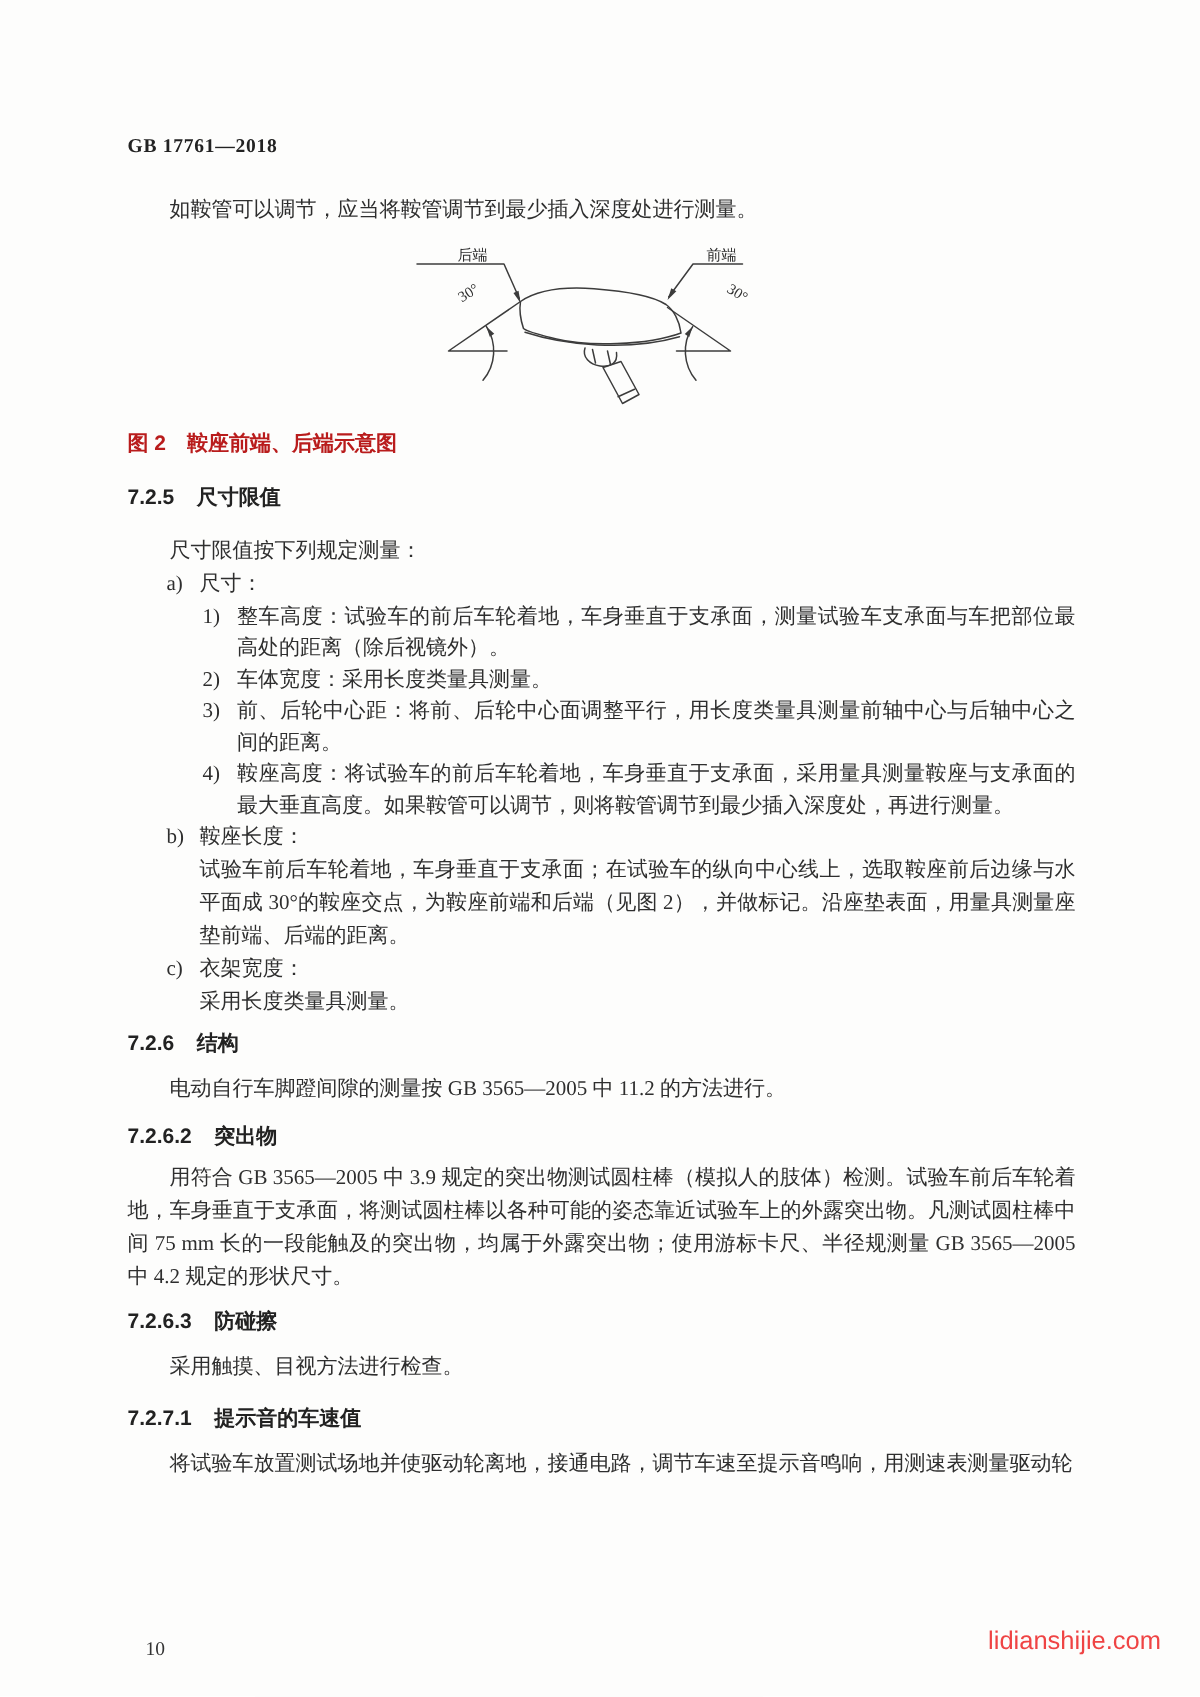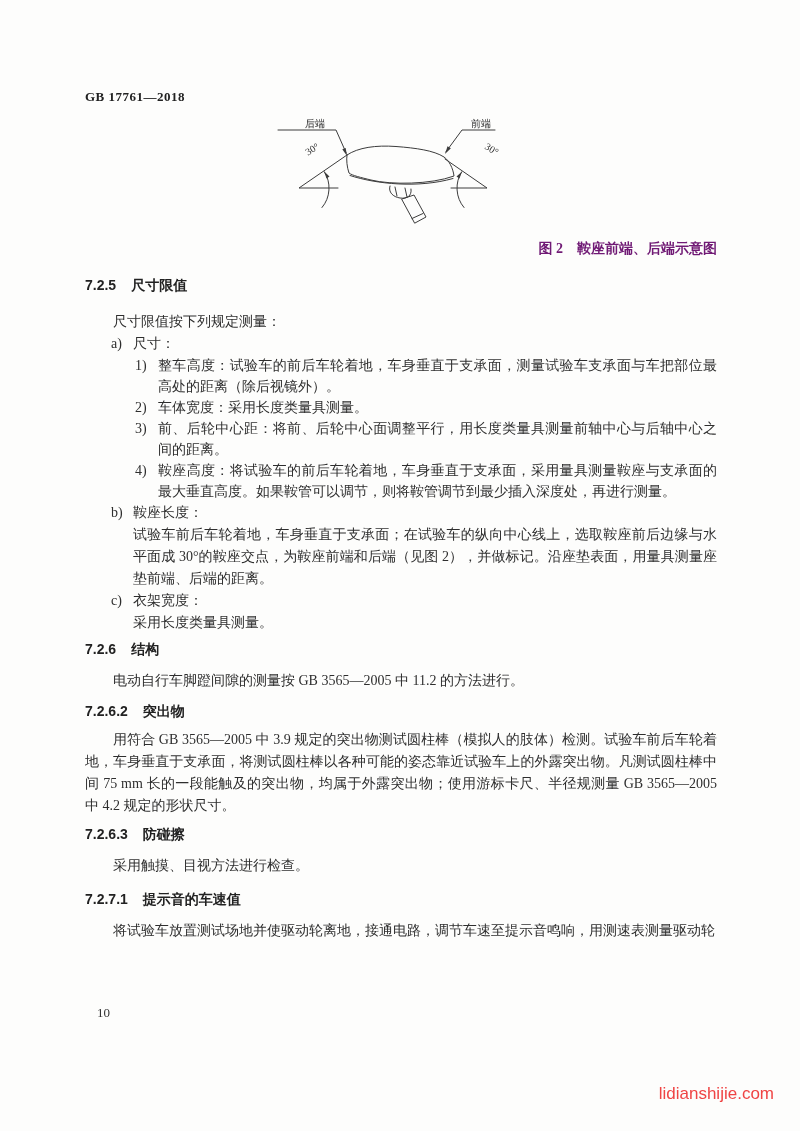--- a/index.html
+++ b/index.html
@@ -14,52 +14,53 @@
   }
   .content{position:absolute;left:85px;top:88px;width:632px;}
   .doc-code{
     font-weight:bold;font-size:13px;line-height:18px;letter-spacing:.5px;
     font-family:"Liberation Serif","DejaVu Serif",serif;color:#222;
   }
   .p-body{margin:0;line-height:22px;text-align:justify;}
   .indent{text-indent:28px;}
   .figure-wrap{margin-top:10px;text-align:center;line-height:0;}
   .fig-caption{
-    margin-top:6px;text-align:right;font-weight:bold;font-size:14px;line-height:18px;
-    font-family:Liberation Serif, serif;color:#701a75;
+    margin-top:6px;text-align:left;font-weight:bold;font-size:14px;line-height:18px;
+    font-family:Liberation Sans, sans-serif;color:#b91c1c;
   }
   .sec-h{
     font-family:"Liberation Sans","DejaVu Sans",sans-serif;
     font-weight:bold;font-size:14px;line-height:18px;color:#222;
   }
   .sec-h .ht{margin-left:15px;margin-top:32px;}
   .abc-row{display:flex;margin-left:26px;line-height:22px;}
   .abc-row .lbl{width:22px;flex:none;}
   .num-item{display:flex;margin-left:50px;line-height:21px;}
   .num-item .num{width:23px;flex:none;}
   .num-item .txt{flex:1;text-align:justify;margin:0;}
   .sub-para{margin:0 0 0 48px;line-height:22px;text-align:justify;}
   .page-number{
-    position:absolute;left:97px;top:1005px;font-size:13px;line-height:15px;color:#333;
+    position:absolute;left:97px;top:1091px;font-size:13px;line-height:15px;color:#333;
   }
   .watermark{
     position:absolute;right:26px;top:1084px;
     font-family:"Liberation Sans","DejaVu Sans",sans-serif;
     font-size:17px;line-height:20px;color:#2191a6;
   }
   svg text{font-family:"Liberation Serif","DejaVu Serif",serif;}
 </style>
 </head>
 <body>
 
 <div class="page">
   <div class="content">
 
     <div class="doc-code">GB 17761—2018</div>
 
+    <p class="p-body indent" style="margin-top:24px">如鞍管可以调节，应当将鞍管调节到最少插入深度处进行测量。</p>
 
     <div class="figure-wrap">
       <svg width="250" height="118" viewBox="0 0 250 118">
         <g fill="none" stroke="#3c3c3c" stroke-width="1" stroke-linecap="round" stroke-linejoin="round">
 
           <g>
             <path d="M2,14 H60 L70.2,37"></path>
             <polygon points="71,40 69.7,31.9 66.3,33.3" fill="#3c3c3c" stroke="none"></polygon>
           </g>
 

